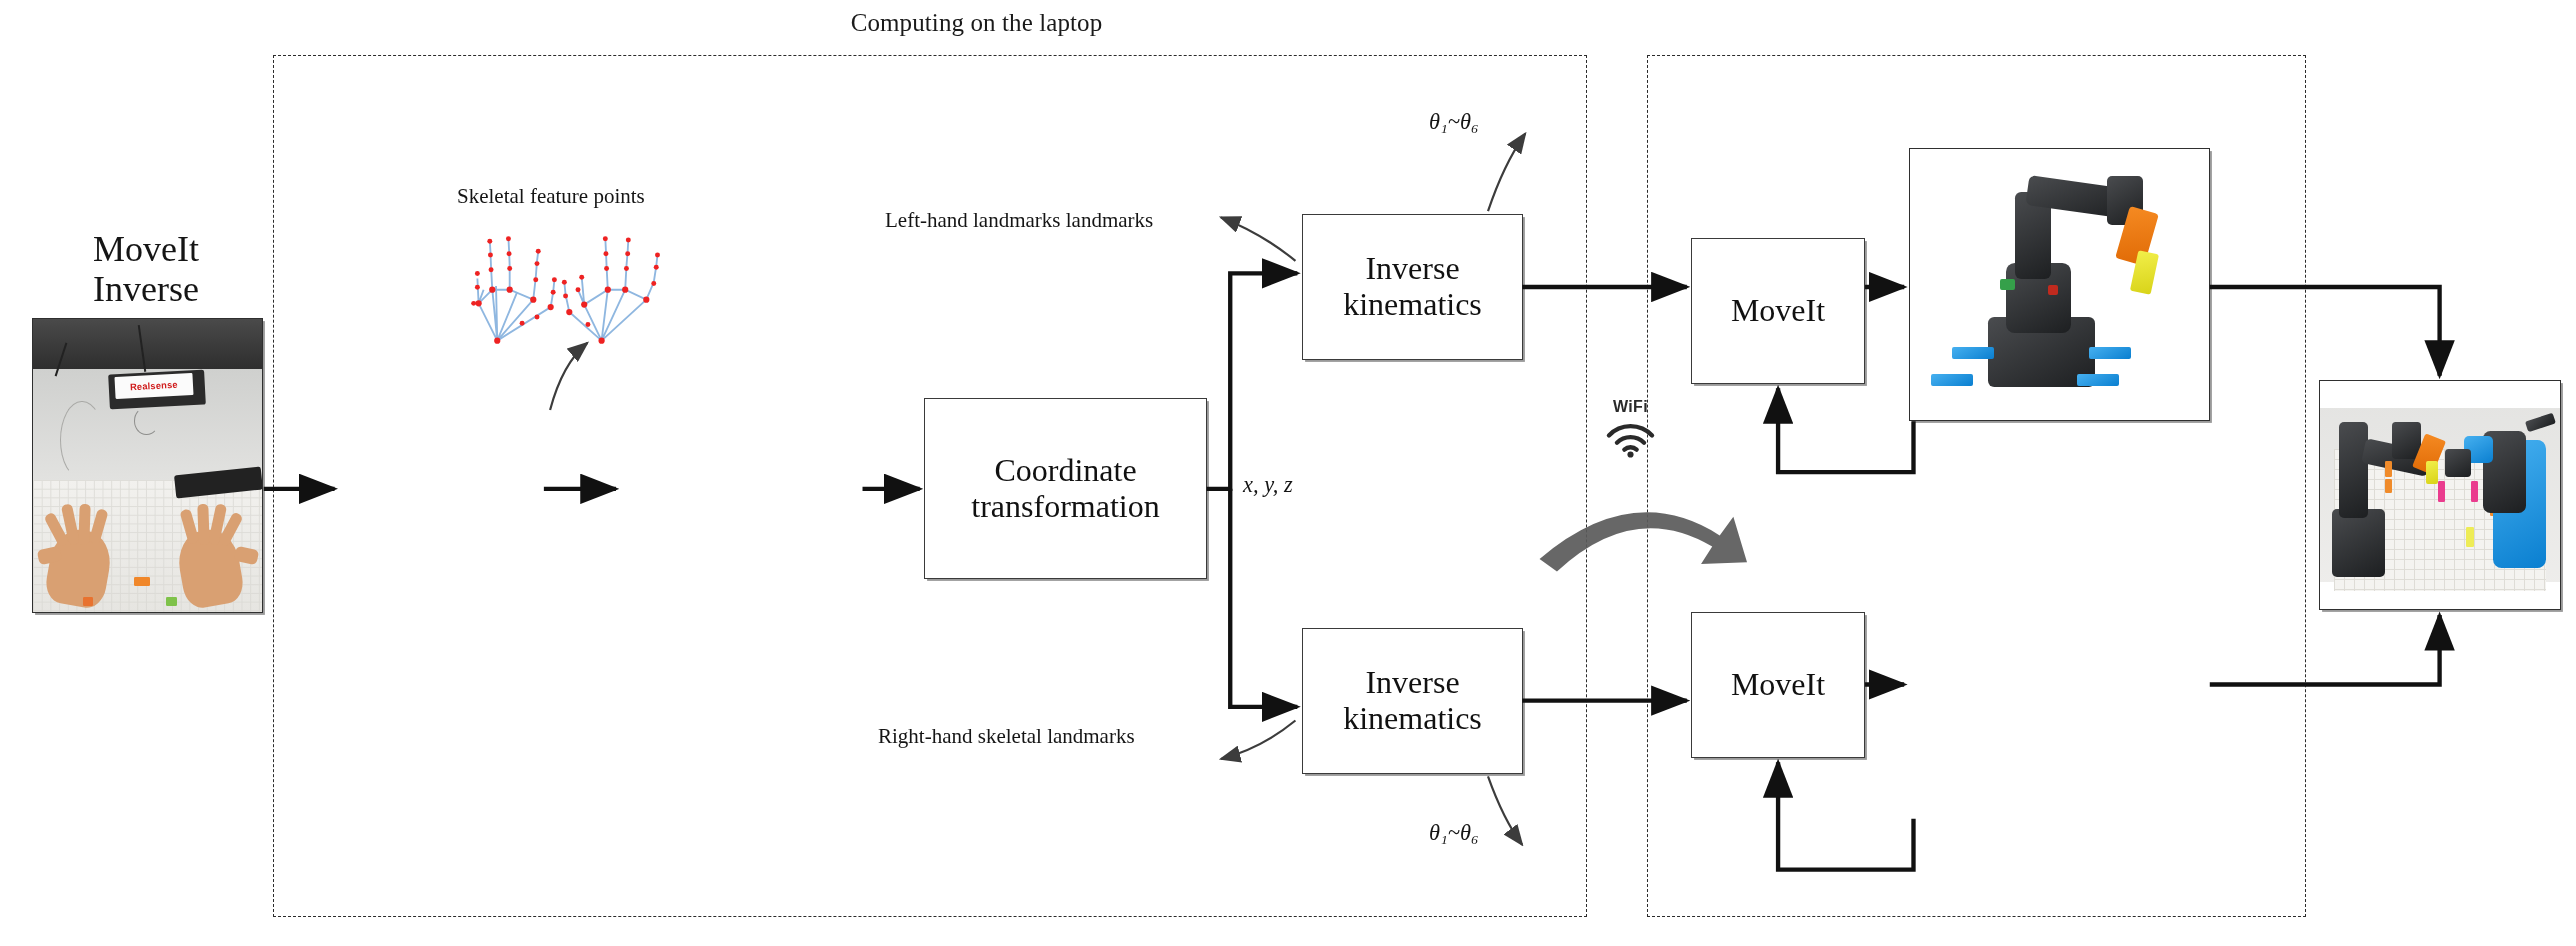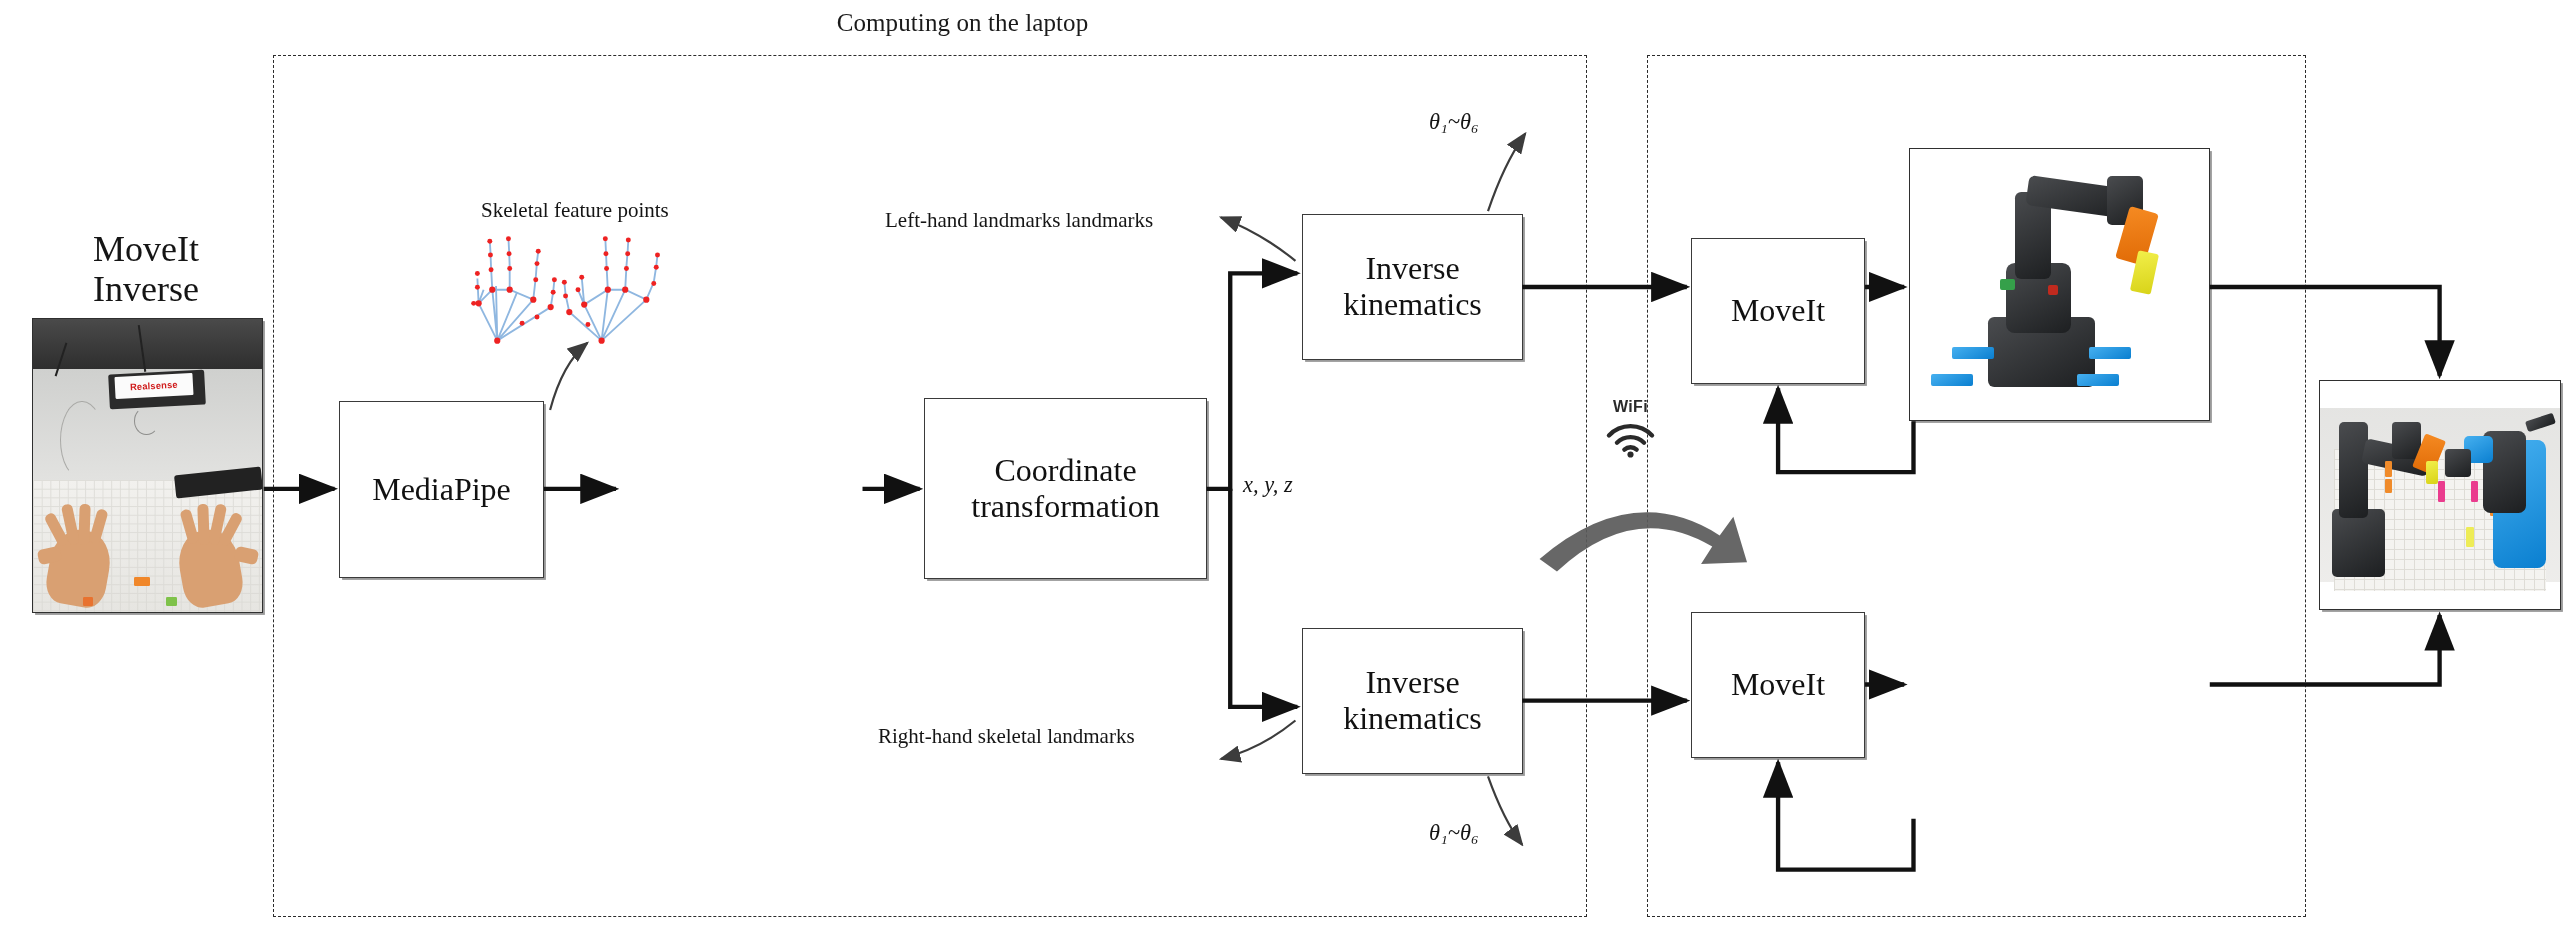--- a/index.html
+++ b/index.html
@@ -87,21 +87,21 @@
   .wifi-wrap{position:absolute;text-align:center;}
   .wifi-txt{font-family:"Liberation Sans",sans-serif;font-weight:bold;
             font-size:16px;color:#2a2a2a;letter-spacing:0.3px;}
 </style>
 </head>
 <body>
 
 <div class="stage">
 
   <div class="region" style="left:273px;top:55px;width:1314px;height:862px;"></div>
-  <div class="region-title" style="left:683px;top:8.7px;width:559px;">Computing on the laptop</div>
+  <div class="region-title" style="left:697px;top:8.7px;width:559px;">Computing on the laptop</div>
 
   <div class="region" style="left:1647px;top:55px;width:659px;height:862px;"></div>
 
   <div class="lbl big" style="left:31px;top:230px;width:230px;">
     <div>MoveIt</div>
     <div>Inverse</div>
   </div>
 
   <div class="frame" style="left:32px;top:318px;width:231px;height:295px;">
     <div class="cam-photo">
@@ -130,21 +130,21 @@
       <div class="finger" style="left:78%;top:63%;width:5%;height:14%;transform:rotate(12deg);"></div>
       <div class="finger" style="left:84%;top:66%;width:5%;height:12%;transform:rotate(28deg);"></div>
       <div class="finger" style="left:88%;top:78%;width:10%;height:5%;transform:rotate(12deg);"></div>
 
       <div class="chip" style="left:44%;top:88%;width:7%;height:3%;background:#f0872a;"></div>
       <div class="chip" style="left:58%;top:95%;width:5%;height:3%;background:#7fc24a;"></div>
       <div class="chip" style="left:22%;top:95%;width:4%;height:3%;background:#e8722f;"></div>
     </div>
   </div>
 
-  <div class="lbl mid" style="left:457px;top:198px;margin-left:24px;">Skeletal feature points</div>
+  <div class="lbl mid" style="left:457px;top:184px;">Skeletal feature points</div>
 
   <svg class="skel" style="left:460px;top:230px;" width="236" height="143" viewBox="0 0 380 230">
     <g stroke="#8fb7e0" stroke-width="3" fill="none">
 
       <path d="M60 178 L30 118 M60 178 L52 96 M60 178 L58 90 M60 178 L92 100 M60 178 L118 112"></path>
       <path d="M22 118 L30 118 L38 96 M30 118 L28 78"></path>
       <path d="M30 118 L52 96 L80 96 L118 112"></path>
       <path d="M52 96 L50 60 L49 34 L48 18"></path>
       <path d="M80 96 L80 58 L79 32 L78 14"></path>
       <path d="M118 112 L122 76 L124 50 L126 34"></path>
@@ -201,23 +201,20 @@
         <circle cx="312" cy="86" r="4"></circle>
         <circle cx="316" cy="60" r="4"></circle>
         <circle cx="318" cy="40" r="4"></circle>
       <circle cx="176" cy="132" r="5"></circle>
         <circle cx="170" cy="106" r="4"></circle>
         <circle cx="168" cy="84" r="4"></circle>
       <circle cx="206" cy="152" r="4"></circle>
     </g>
   </svg>
 
-  <div class="pbox" style="left:339px;top:401px;width:205px;height:177px;">
-    <span>MediaPipe</span>
-  </div>
 
 
   <div class="pbox" style="left:924px;top:398px;width:283px;height:181px;">
     <span>
       <span>Coordinate</span><br>
       <span>transformation</span>
     </span>
   </div>
 
   <div class="math" style="left:1243px;top:472px;text-align:right;">x, y, z</div>

